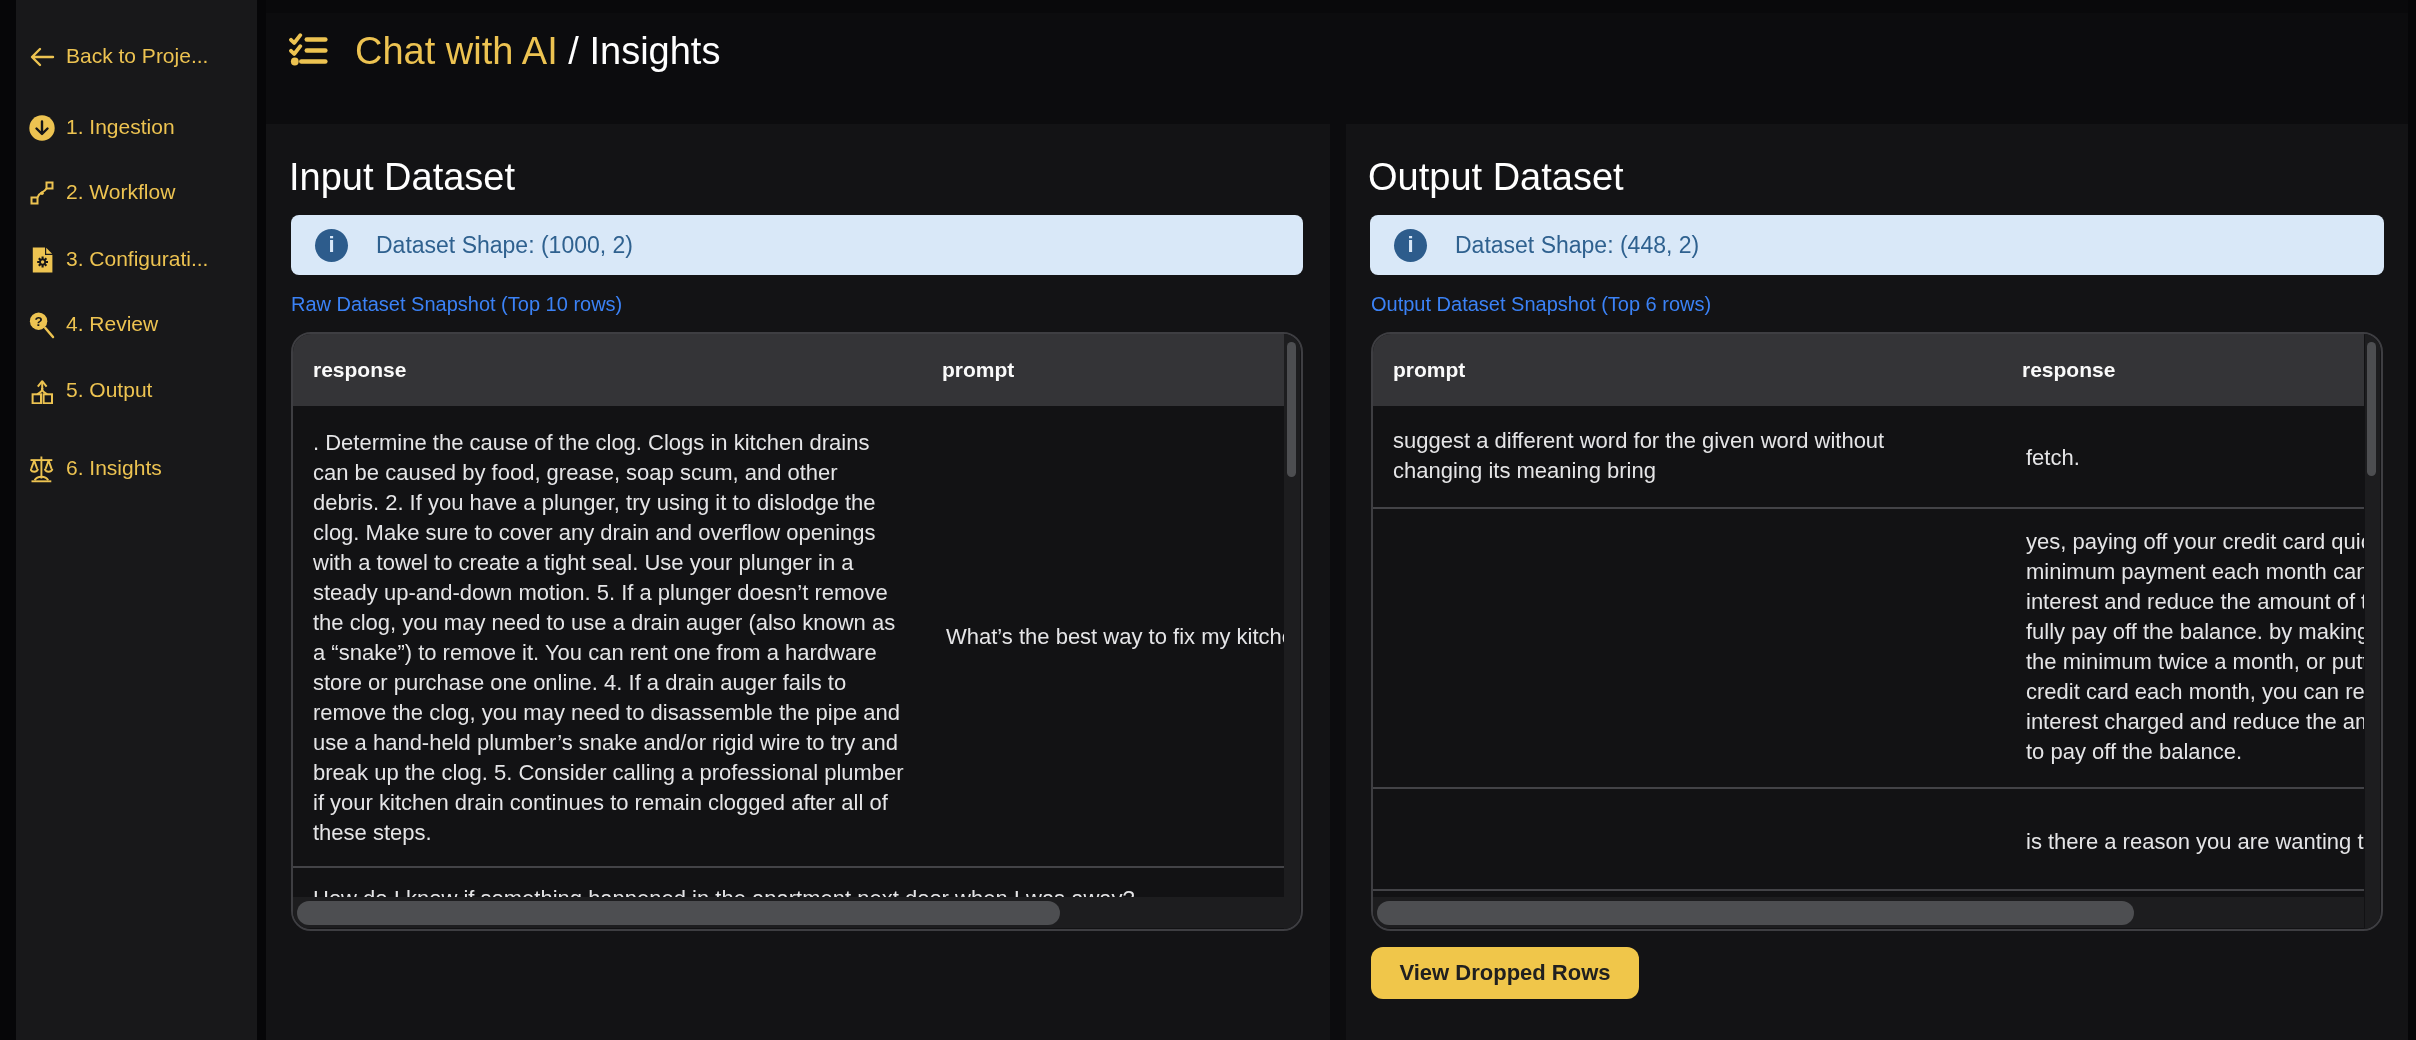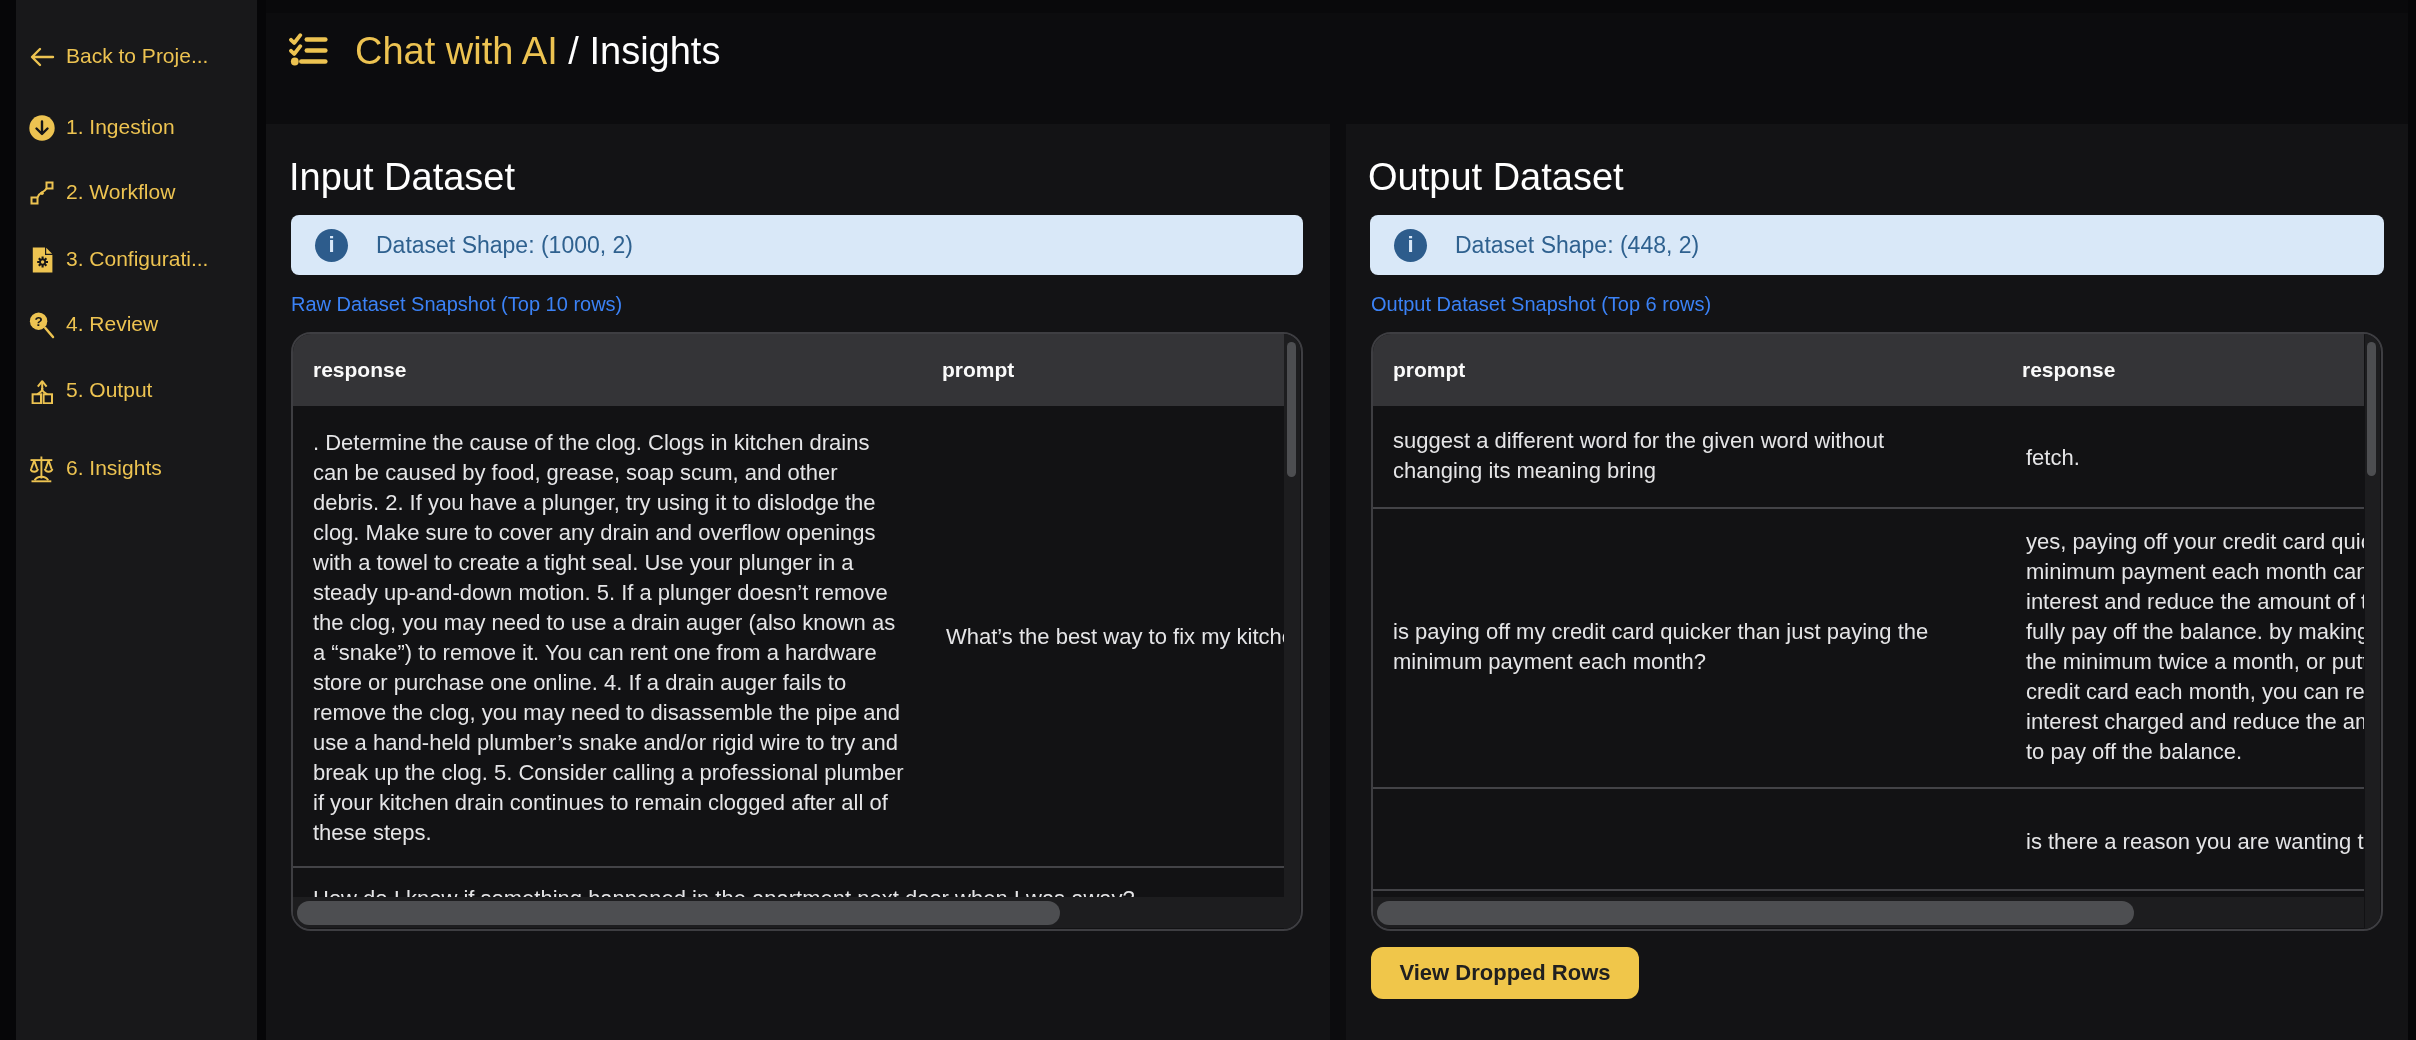--- a/index.html
+++ b/index.html
@@ -186,24 +186,20 @@
   <div class="thead">
     <div class="hc" style="left:20px;">prompt</div>
     <div class="hc" style="left:649px;">response</div>
   </div>
   <div class="cell" style="left:20px; top:92px;">
     <div class="line">suggest a different word for the given word without</div>
     <div class="line">changing its meaning bring</div>
   </div>
   <div class="cell line" style="left:653px; top:109px;">fetch.</div>
   <div class="sep" style="left:0px; top:173px; width:991px;"></div>
-  <div class="cell" style="left:20px; top:283px;">
-    <div class="line">is paying off my credit card quicker than just paying the</div>
-    <div class="line">minimum payment each month?</div>
-  </div>
   <div class="cell" style="left:653px; top:193px;">
     <div class="line">yes, paying off your credit card quicker than just paying the</div>
     <div class="line">minimum payment each month can help you save money</div>
     <div class="line">interest and reduce the amount of time it takes to</div>
     <div class="line">fully pay off the balance. by making payments of twice</div>
     <div class="line">the minimum twice a month, or putting extra on your</div>
     <div class="line">credit card each month, you can reduce the amount of</div>
     <div class="line">interest charged and reduce the amount of time it takes</div>
     <div class="line">to pay off the balance.</div>
   </div>

